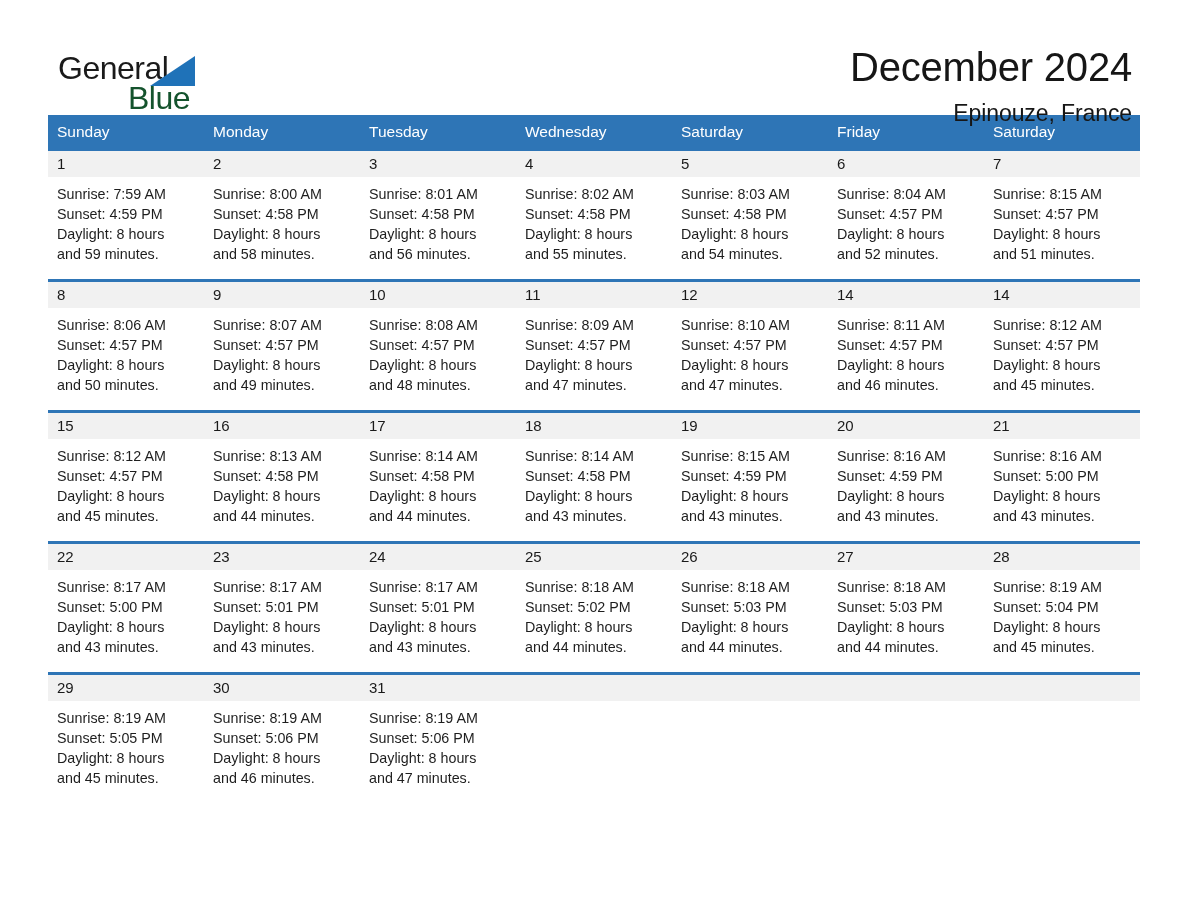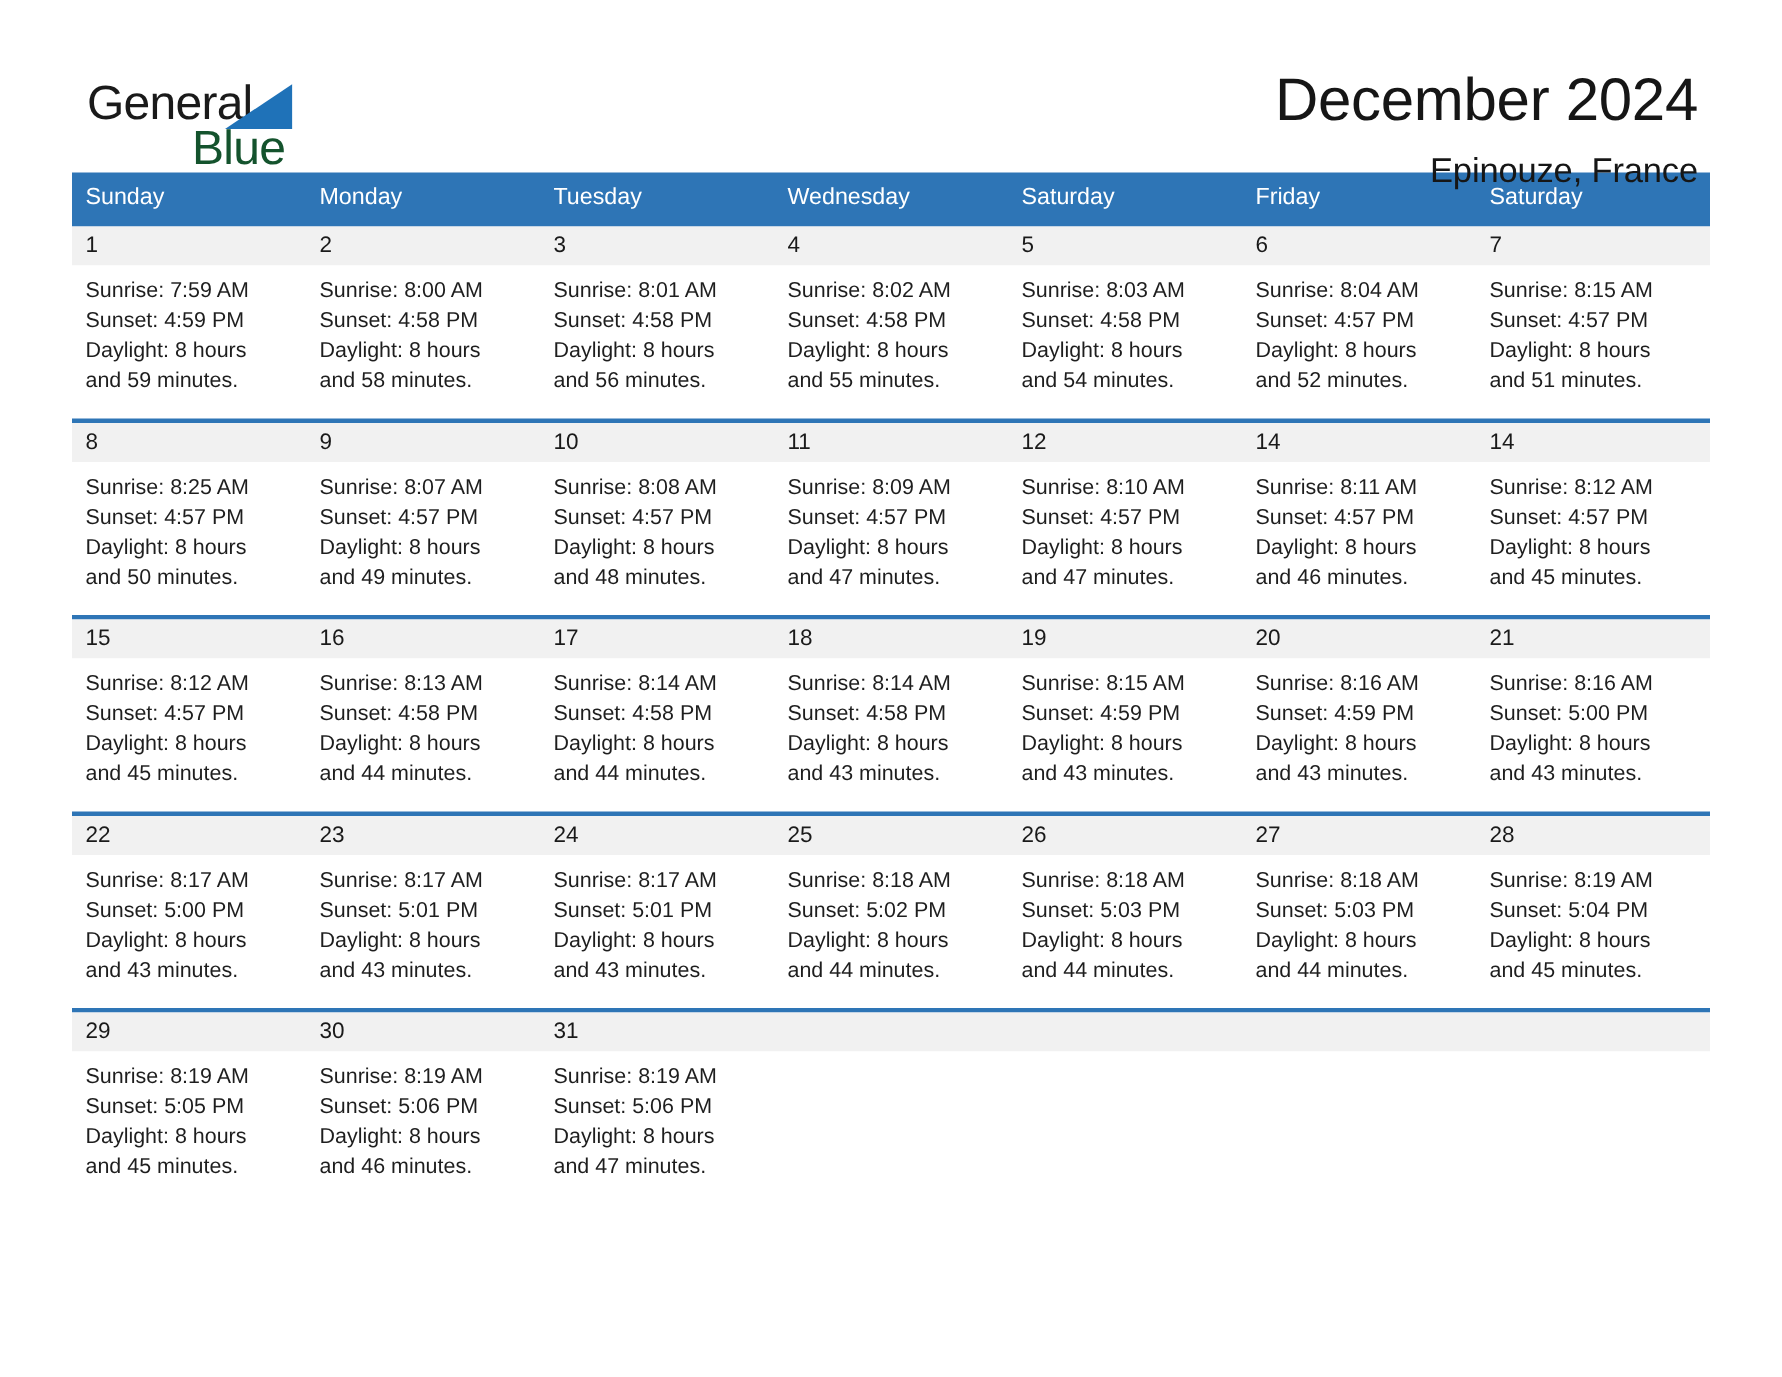--- a/index.html
+++ b/index.html
@@ -234,21 +234,21 @@
         <div class="daynum">8</div>
         <div class="daynum">9</div>
         <div class="daynum">10</div>
         <div class="daynum">11</div>
         <div class="daynum">12</div>
         <div class="daynum">14</div>
         <div class="daynum">14</div>
       </div>
       <div class="detail-row">
         <div class="cell">
-          <p class="sr">Sunrise: 8:25 AM</p>
+          <p class="sr">Sunrise: 8:06 AM</p>
           <p class="ss">Sunset: 4:57 PM</p>
           <p class="dl1">Daylight: 8 hours</p>
           <p class="dl2">and 50 minutes.</p>
         </div>
         <div class="cell">
           <p class="sr">Sunrise: 8:07 AM</p>
           <p class="ss">Sunset: 4:57 PM</p>
           <p class="dl1">Daylight: 8 hours</p>
           <p class="dl2">and 49 minutes.</p>
         </div>

